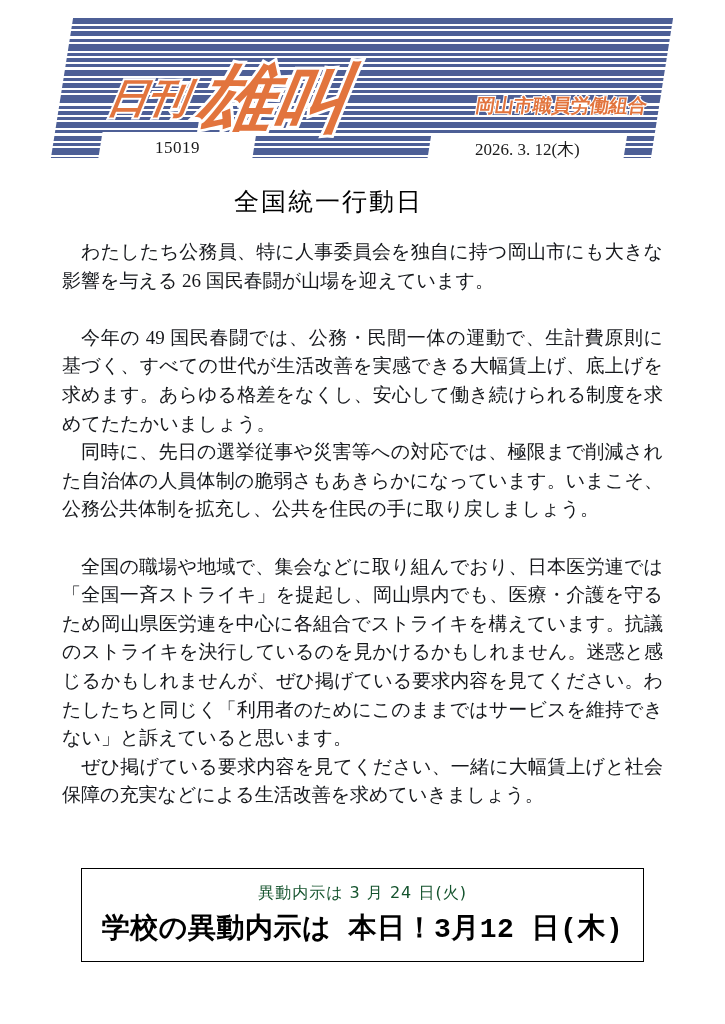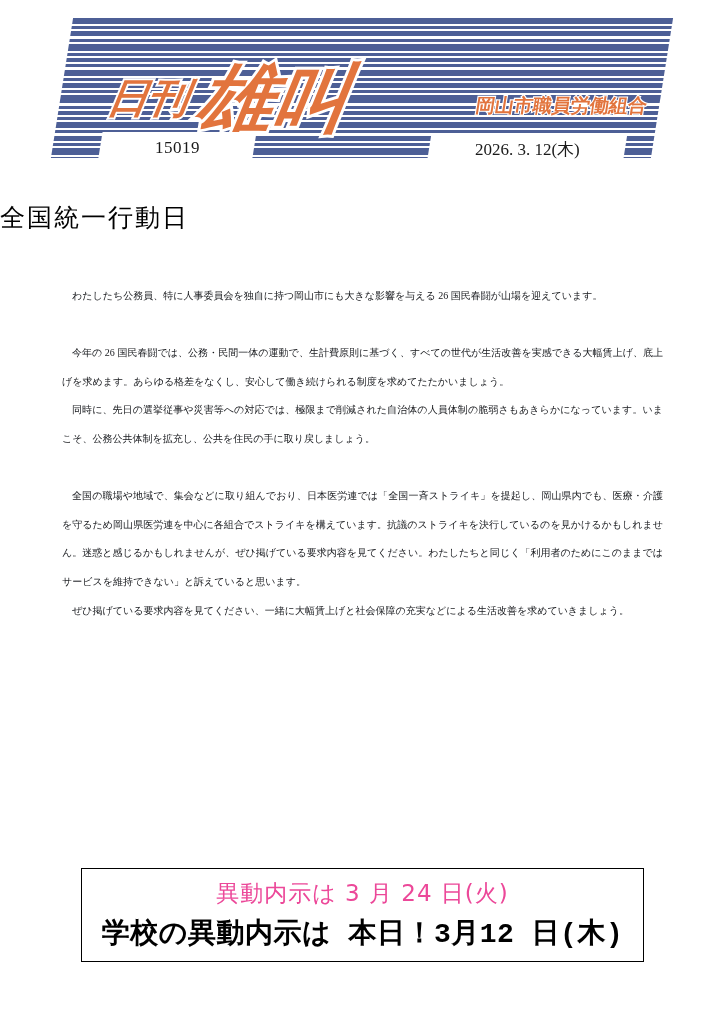--- a/index.html
+++ b/index.html
@@ -137,40 +137,39 @@
     color: #1a1a1a;
     white-space: nowrap;
   }
 
   
   .headline {
     position: absolute;
     left: 0;
     top: 185px;
     width: 657px;
+    text-align: center;
     font-family: "DejaVu Sans", sans-serif;
     font-size: 25px;
     font-weight: normal;
     letter-spacing: 2px;
     color: #000000;
-    margin-top: 16px;
   }
 
   .body-text {
     position: absolute;
     left: 62px;
     top: 238px;
     width: 601px;
     font-family: "Liberation Serif", "DejaVu Serif", serif;
-    font-size: 10px;
+    font-size: 19px;
     line-height: 28.6px;
     color: #16181c;
     text-align: justify;
     text-justify: inter-character;
-    margin-top: 44px;
   }
   .body-text p {
     margin: 0;
     text-indent: 1em;
   }
   .body-text .blockgap {
     height: 28.6px;
   }
 
   
@@ -184,23 +183,23 @@
     background: #ffffff;
     box-sizing: border-box;
     display: flex;
     flex-direction: column;
     align-items: center;
     justify-content: center;
     gap: 5px;
   }
   .notice-line-1 {
     font-family: "DejaVu Sans", sans-serif;
-    font-size: 23px;
+    font-size: 16px;
     letter-spacing: 1px;
-    color: #ec4899;
+    color: #14532d;
     white-space: nowrap;
   }
   .notice-line-2 {
     font-family: Liberation Mono, monospace;
     font-size: 28px;
     font-weight: bold;
     letter-spacing: 0.5px;
     color: #000000;
     white-space: nowrap;
   }
@@ -252,21 +251,21 @@
       <span>2026. 3. 12(木)</span>
     </div>
 
   </div>
 
   <div class="headline">全国統一行動日</div>
 
   <div class="body-text" id="bodyText">
       <p>わたしたち公務員、特に人事委員会を独自に持つ岡山市にも大きな影響を与える 26 国民春闘が山場を迎えています。</p>
       <div class="blockgap"></div>
-      <p>今年の 26 国民春闘では、公務・民間一体の運動で、生計費原則に基づく、すべての世代が生活改善を実感できる大幅賃上げ、底上げを求めます。あらゆる格差をなくし、安心して働き続けられる制度を求めてたたかいましょう。</p>
+      <p>今年の 49 国民春闘では、公務・民間一体の運動で、生計費原則に基づく、すべての世代が生活改善を実感できる大幅賃上げ、底上げを求めます。あらゆる格差をなくし、安心して働き続けられる制度を求めてたたかいましょう。</p>
       <p>同時に、先日の選挙従事や災害等への対応では、極限まで削減された自治体の人員体制の脆弱さもあきらかになっています。いまこそ、公務公共体制を拡充し、公共を住民の手に取り戻しましょう。</p>
       <div class="blockgap"></div>
       <p>全国の職場や地域で、集会などに取り組んでおり、日本医労連では「全国一斉ストライキ」を提起し、岡山県内でも、医療・介護を守るため岡山県医労連を中心に各組合でストライキを構えています。抗議のストライキを決行しているのを見かけるかもしれません。迷惑と感じるかもしれませんが、ぜひ掲げている要求内容を見てください。わたしたちと同じく「利用者のためにこのままではサービスを維持できない」と訴えていると思います。</p>
       <p>ぜひ掲げている要求内容を見てください、一緒に大幅賃上げと社会保障の充実などによる生活改善を求めていきましょう。</p>
     </div>
 
   <div class="notice-box">
     <div class="notice-line-1">異動内示は 3 月 24 日(火)</div>
     <div class="notice-line-2">学校の異動内示は 本日！3月12 日(木)</div>
   </div>

